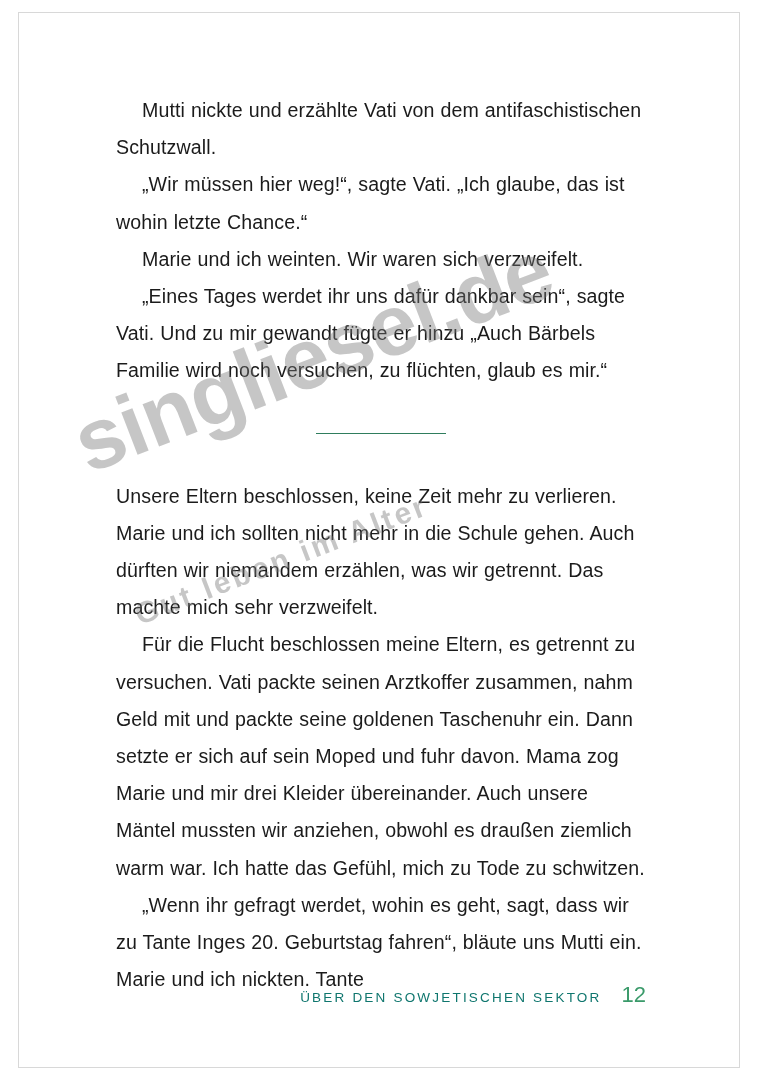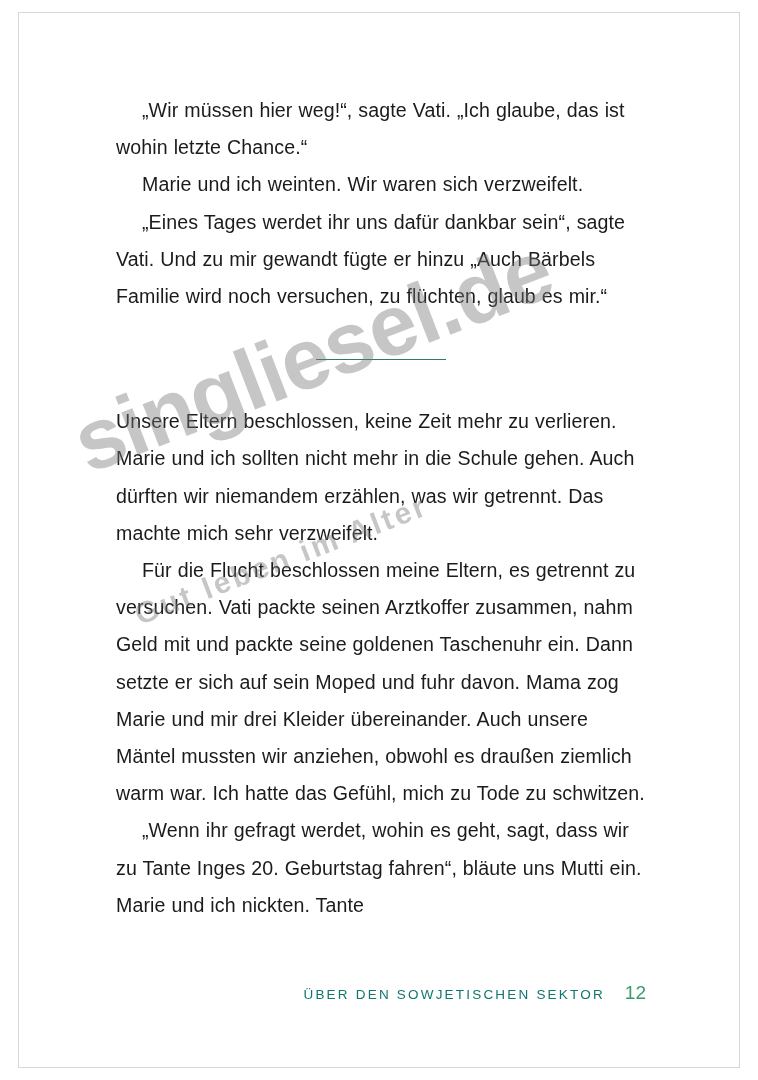--- a/index.html
+++ b/index.html
@@ -66,21 +66,21 @@
     gap: 20px;
   }
   .footer-title {
     font-size: 13.5px;
     letter-spacing: 2.2px;
     color: #0f766e;
     text-transform: uppercase;
     white-space: nowrap;
   }
   .footer-page {
-    font-size: 19px;
+    font-size: 22px;
     color: #3a9a6a;
   }
   
   .watermark {
     position: absolute;
     left: 0;
     top: 0;
     width: 758px;
     height: 1080px;
     pointer-events: none;
@@ -114,20 +114,21 @@
 </style>
 </head>
 <body>
 
 <div class="page">
 
   <div class="page-border"></div>
 
   <div class="text-column">
 
+    <p class="para indent">Mutti nickte und erzählte Vati von dem antifaschistischen Schutzwall.</p>
     <p class="para indent">„Wir müssen hier weg!“, sagte Vati. „Ich glaube, das ist wohin letzte Chance.“</p>
     <p class="para indent">Marie und ich weinten. Wir waren sich verzweifelt.</p>
     <p class="para indent">„Eines Tages werdet ihr uns dafür dankbar sein“, sagte Vati. Und zu mir gewandt fügte er hinzu „Auch Bärbels Familie wird noch versuchen, zu flüchten, glaub es mir.“</p>
 
     <div class="divider-wrap">
       <div class="divider"></div>
     </div>
 
     <p class="para">Unsere Eltern beschlossen, keine Zeit mehr zu verlieren. Marie und ich sollten nicht mehr in die Schule gehen. Auch dürften wir niemandem erzählen, was wir getrennt. Das machte mich sehr verzweifelt.</p>
     <p class="para indent">Für die Flucht beschlossen meine Eltern, es getrennt zu versuchen. Vati packte seinen Arztkoffer zusammen, nahm Geld mit und packte seine goldenen Taschenuhr ein. Dann setzte er sich auf sein Moped und fuhr davon. Mama zog Marie und mir drei Kleider übereinander. Auch unsere Mäntel mussten wir anziehen, obwohl es draußen ziemlich warm war. Ich hatte das Gefühl, mich zu Tode zu schwitzen.</p>

